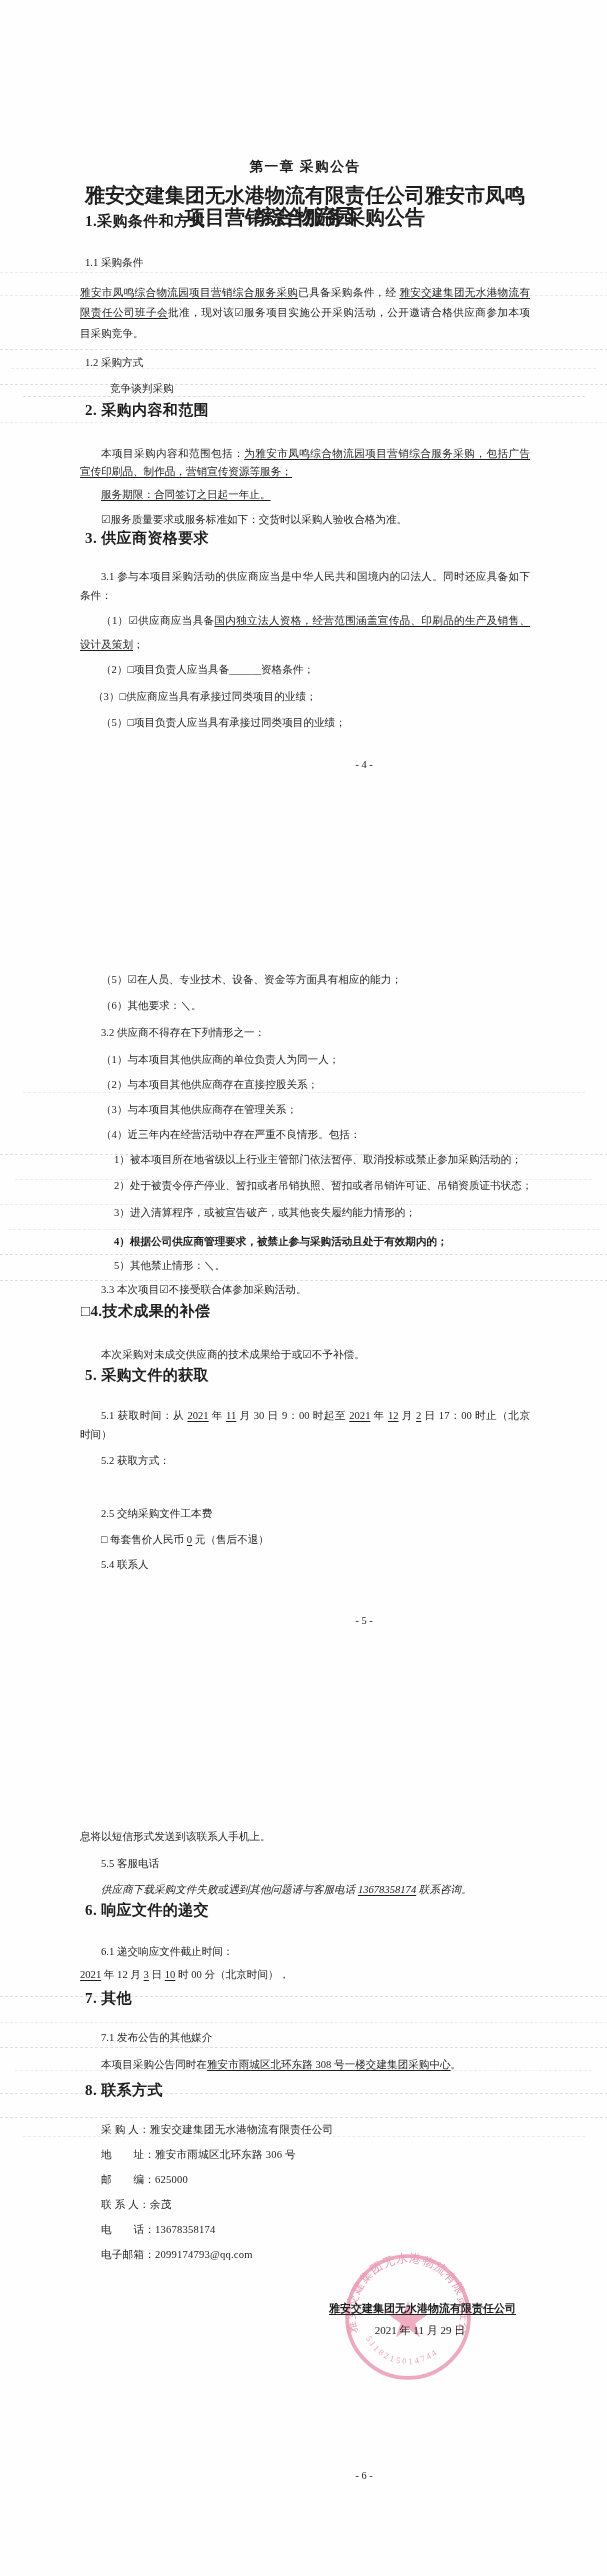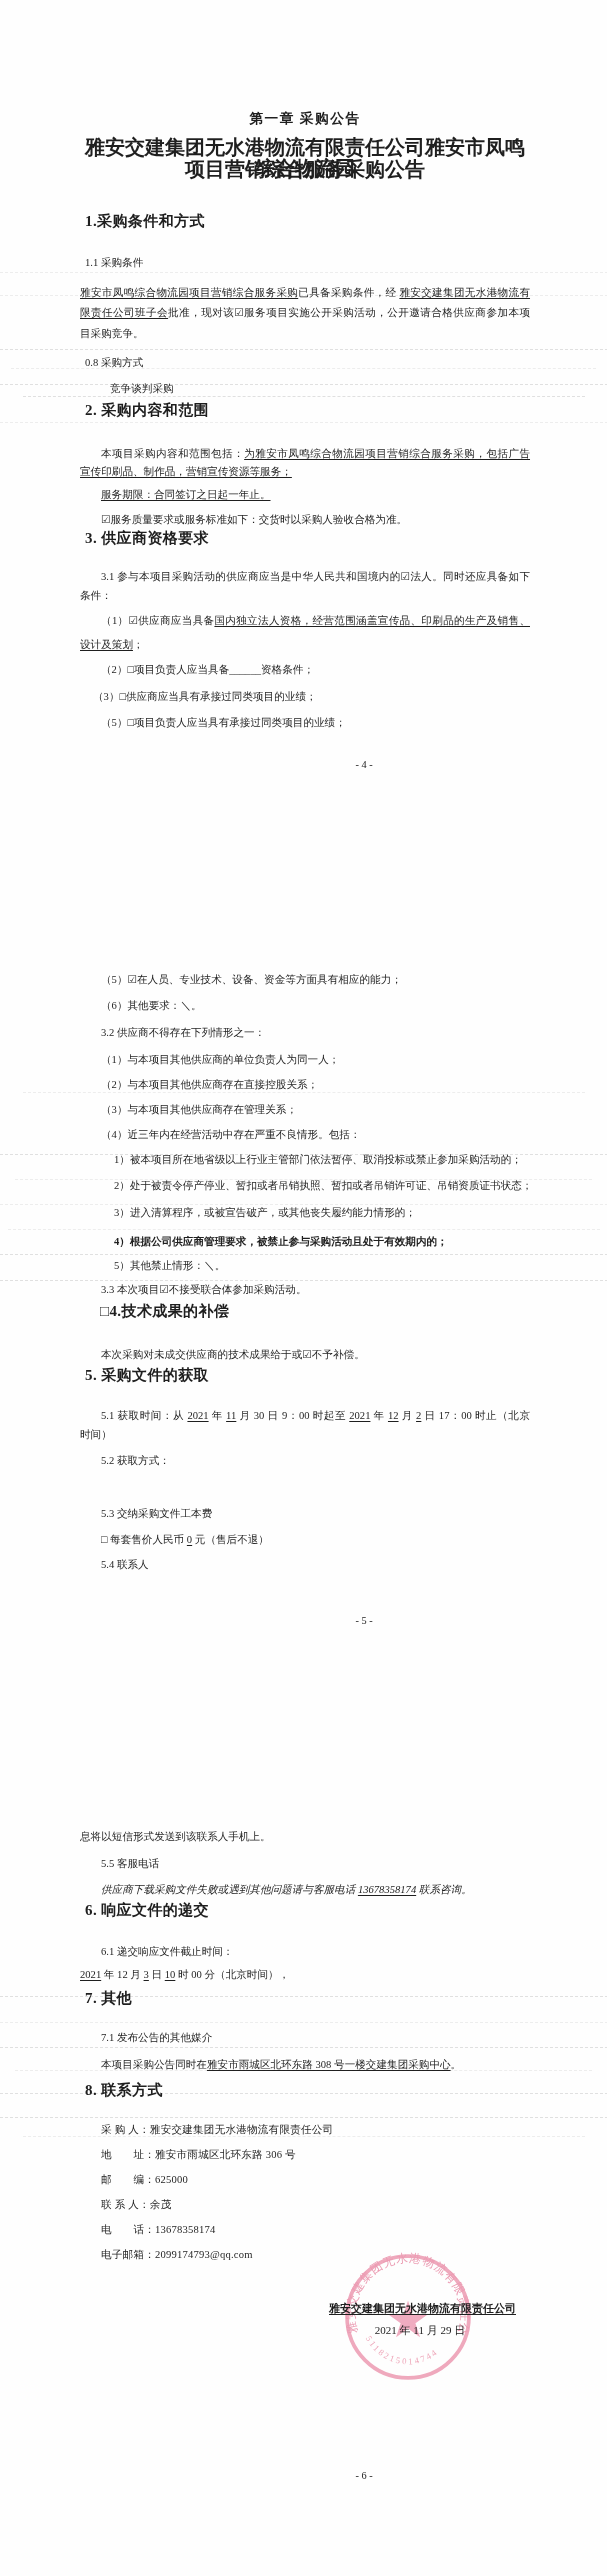--- a/index.html
+++ b/index.html
@@ -1,20 +1,20 @@
 <!DOCTYPE html>
 <html style="font-size:12px"><head>
 <meta charset="utf-8">
 <style>
   html,body{margin:0;padding:0;background:#ffffff;}
   #page{position:relative;width:608px;height:2576px;background:#fefefe;overflow:hidden;
         font-family:"Liberation Serif","DejaVu Serif",serif;color:#1f1f1f;}
   .blk{position:absolute;font-size:10.6px;line-height:20.5px;white-space:nowrap;}
   .fill{width:450px;white-space:normal;text-align:justify;text-align-last:justify;height:20.5px;}
-  .c{width:450px;text-align:center;white-space:normal;}
+  .c{width:450px;text-align:center;white-space:normal;margin-top:48px;}
   .chapter{font-size:13.7px;font-weight:bold;letter-spacing:1.5px;}
   .doctitle{font-size:20px;font-weight:bold;}
   .h1{font-size:15px;font-weight:bold;line-height:23px;letter-spacing:0.4px;}
   .ind{text-indent:21px;}
   .ind2{text-indent:34px;}
   .contact{letter-spacing:0.2px;}
   .pageno{width:450px;text-align:center;transform:translateX(59px);font-size:10.3px;color:#222;}
   .u{text-decoration:underline;text-underline-offset:2.3px;text-decoration-thickness:0.8px;}
   .scan{position:absolute;height:0;border-top:0.8px dashed rgba(70,70,70,0.09);}
   .scan.strong{border-top:0.8px dashed rgba(70,70,70,0.16);}
@@ -47,21 +47,21 @@
   <div class="sig-company">雅安交建集团无水港物流有限责任公司</div>
   <div class="sig-date">2021 年 11 月 29 日</div>
 <div class="blk c chapter" style="top: 109px; left: 80px;"><span>第一章 采购公告</span></div>
     <div class="blk c doctitle" style="top: 137px; left: 80px;"><span>雅安交建集团无水港物流有限责任公司雅安市凤鸣综合物流园</span></div>
     <div class="blk c doctitle" style="top: 159px; left: 80px;"><span>项目营销综合服务采购公告</span></div>
     <div class="blk h1" style="top: 210px; left: 85px;"><span>1.采购条件和方式</span></div>
     <div class="blk" style="top: 253px; left: 85px;"><span>1.1 采购条件</span></div>
     <div class="blk fill" style="top: 283px; left: 80px;"><span class="u">雅安市凤鸣综合物流园项目营销综合服务采购</span><span>已具备采购条件，经 </span><span class="u">雅安交建集团无水港物流有</span></div>
     <div class="blk fill" style="top: 303px; left: 80px;"><span class="u">限责任公司班子会</span><span>批准，现对该☑服务项目实施公开采购活动，公开邀请合格供应商参加本项</span></div>
     <div class="blk" style="top: 324px; left: 80px;"><span>目采购竞争。</span></div>
-    <div class="blk" style="top: 353px; left: 85px;"><span>0.8 采购方式</span></div>
+    <div class="blk" style="top: 353px; left: 85px;"><span>1.2 采购方式</span></div>
     <div class="blk" style="top: 379px; left: 110px;"><span>竞争谈判采购</span></div>
     <div class="blk h1" style="top: 399px; left: 85px;"><span>2. 采购内容和范围</span></div>
     <div class="blk fill ind" style="top: 444px; left: 80px;"><span>本项目采购内容和范围包括：</span><span class="u">为雅安市凤鸣综合物流园项目营销综合服务采购，包括广告</span></div>
     <div class="blk" style="top: 462px; left: 80px;"><span class="u">宣传印刷品、制作品，营销宣传资源等服务；</span></div>
     <div class="blk" style="top: 485px; left: 101px;"><span class="u">服务期限：合同签订之日起一年止。</span></div>
     <div class="blk" style="top: 510px; left: 101px;"><span>☑服务质量要求或服务标准如下：交货时以采购人验收合格为准。</span></div>
     <div class="blk h1" style="top: 527px; left: 85px;"><span>3.  供应商资格要求</span></div>
     <div class="blk fill ind" style="top: 567px; left: 80px;"><span>3.1 参与本项目采购活动的供应商应当是中华人民共和国境内的☑法人。同时还应具备如下</span></div>
     <div class="blk" style="top: 586px; left: 80px;"><span>条件：</span></div>
     <div class="blk fill ind" style="top: 611px; left: 80px;"><span>（1）☑供应商应当具备</span><span class="u">国内独立法人资格，经营范围涵盖宣传品、印刷品的生产及销售、</span></div>
@@ -76,27 +76,27 @@
     <div class="blk ind" style="top: 1050px; left: 80px;"><span>（1）与本项目其他供应商的单位负责人为同一人；</span></div>
     <div class="blk ind" style="top: 1075px; left: 80px;"><span>（2）与本项目其他供应商存在直接控股关系；</span></div>
     <div class="blk ind" style="top: 1100px; left: 80px;"><span>（3）与本项目其他供应商存在管理关系；</span></div>
     <div class="blk ind" style="top: 1125px; left: 80px;"><span>（4）近三年内在经营活动中存在严重不良情形。包括：</span></div>
     <div class="blk ind2" style="top: 1150px; left: 80px;"><span>1）被本项目所在地省级以上行业主管部门依法暂停、取消投标或禁止参加采购活动的；</span></div>
     <div class="blk ind2" style="top: 1176px; left: 80px; text-align: center;"><span>2）处于被责令停产停业、暂扣或者吊销执照、暂扣或者吊销许可证、吊销资质证书状态；</span></div>
     <div class="blk ind2" style="top: 1203px; left: 80px;"><span>3）进入清算程序，或被宣告破产，或其他丧失履约能力情形的；</span></div>
     <div class="blk ind2" style="top: 1232px; left: 80px; font-weight: bold;"><span>4）根据公司供应商管理要求，被禁止参与采购活动且处于有效期内的；</span></div>
     <div class="blk ind2" style="top: 1256px; left: 80px;"><span>5）其他禁止情形：＼。</span></div>
     <div class="blk" style="top: 1280px; left: 101px;"><span>3.3 本次项目☑不接受联合体参加采购活动。</span></div>
-    <div class="blk h1" style="top: 1300px; left: 100px;"><span>□4.技术成果的补偿</span></div>
+    <div class="blk h1" style="top: 1300px; left: 81px;"><span>□4.技术成果的补偿</span></div>
     <div class="blk" style="top: 1345px; left: 101px;"><span>本次采购对未成交供应商的技术成果给于或☑不予补偿。</span></div>
     <div class="blk h1" style="top: 1364px; left: 85px;"><span>5.  采购文件的获取</span></div>
     <div class="blk fill ind" style="top: 1406px; left: 80px;"><span>5.1 获取时间：从 </span><span class="u">2021</span><span> 年 </span><span class="u">11</span><span> 月 30 日 9：00 时起至 </span><span class="u">2021</span><span> 年 </span><span class="u">12</span><span> 月 </span><span class="u">2</span><span> 日 17：00 时止（北京</span></div>
     <div class="blk" style="top: 1425px; left: 80px;"><span>时间）</span></div>
     <div class="blk" style="top: 1451px; left: 101px;"><span>5.2 获取方式：</span></div>
-    <div class="blk" style="top: 1504px; left: 101px;"><span>5.3 交纳采购文件工本费</span></div>
+    <div class="blk" style="top: 1504px; left: 101px;"><span>2.5 交纳采购文件工本费</span></div>
     <div class="blk ind" style="top: 1530px; left: 80px;"><span>□ 每套售价人民币 </span><span class="u">0</span><span> 元（售后不退）</span></div>
     <div class="blk" style="top: 1555px; left: 101px;"><span>5.4 联系人</span></div>
     <div class="blk pageno" style="top: 1611px; left: 80px;"><span>- 5 -</span></div>
     <div class="blk" style="top: 1827px; left: 80px;"><span>息将以短信形式发送到该联系人手机上。</span></div>
     <div class="blk" style="top: 1854px; left: 101px;"><span>5.5 客服电话</span></div>
     <div class="blk ind" style="top: 1880px; left: 80px; font-style: italic;"><span>供应商下载采购文件失败或遇到其他问题请与客服电话 </span><span class="u">13678358174</span><span> 联系咨询。</span></div>
     <div class="blk h1" style="top: 1899px; left: 85px;"><span>6.  响应文件的递交</span></div>
     <div class="blk" style="top: 1942px; left: 101px;"><span>6.1 递交响应文件截止时间：</span></div>
     <div class="blk" style="top: 1965px; left: 80px;"><span class="u">2021</span><span> 年 12 月 </span><span class="u">3</span><span> 日 </span><span class="u">10</span><span> 时 00 分（北京时间），</span></div>
     <div class="blk h1" style="top: 1987px; left: 85px;"><span>7.  其他</span></div>

